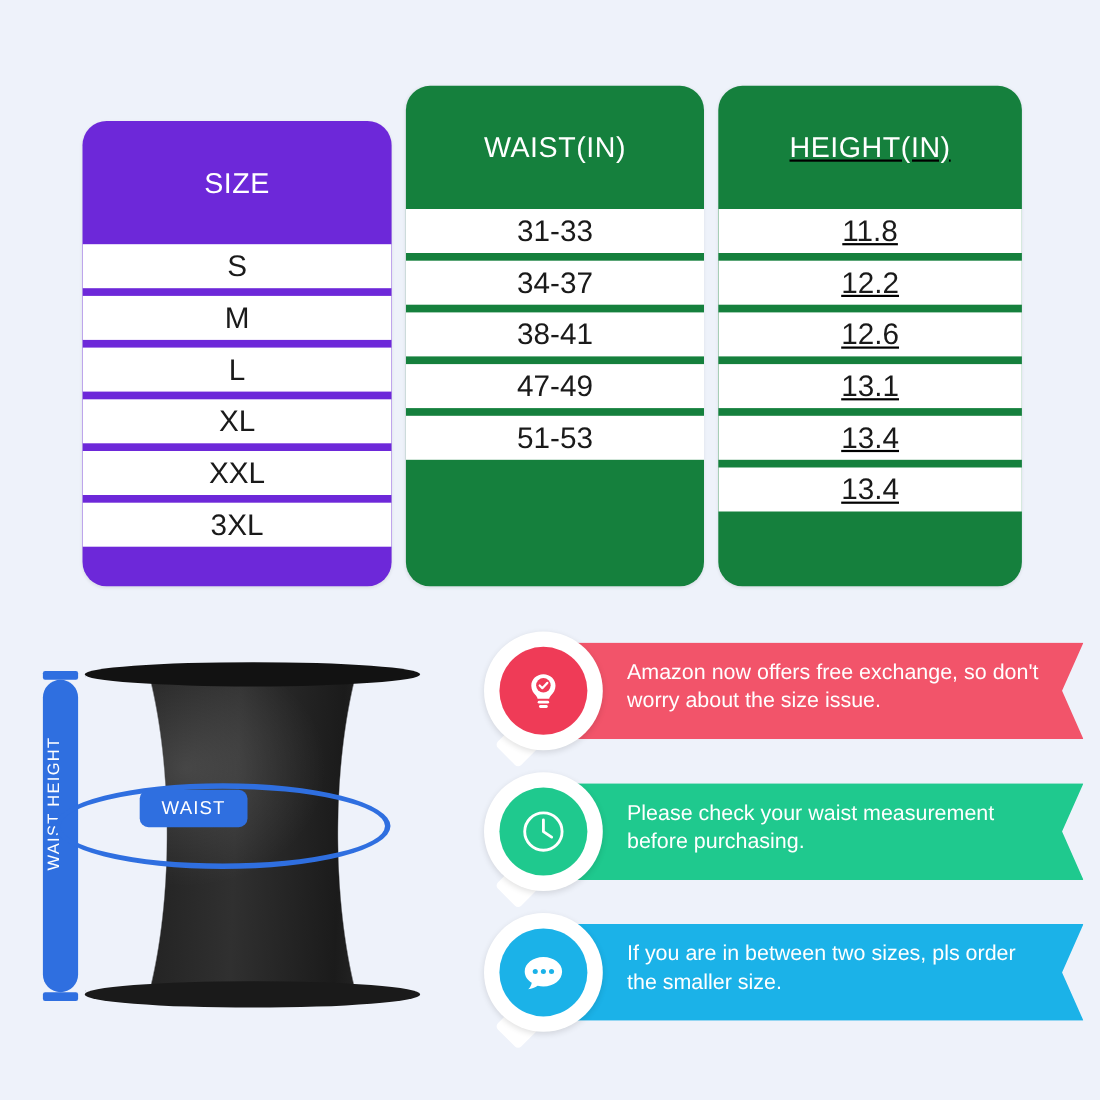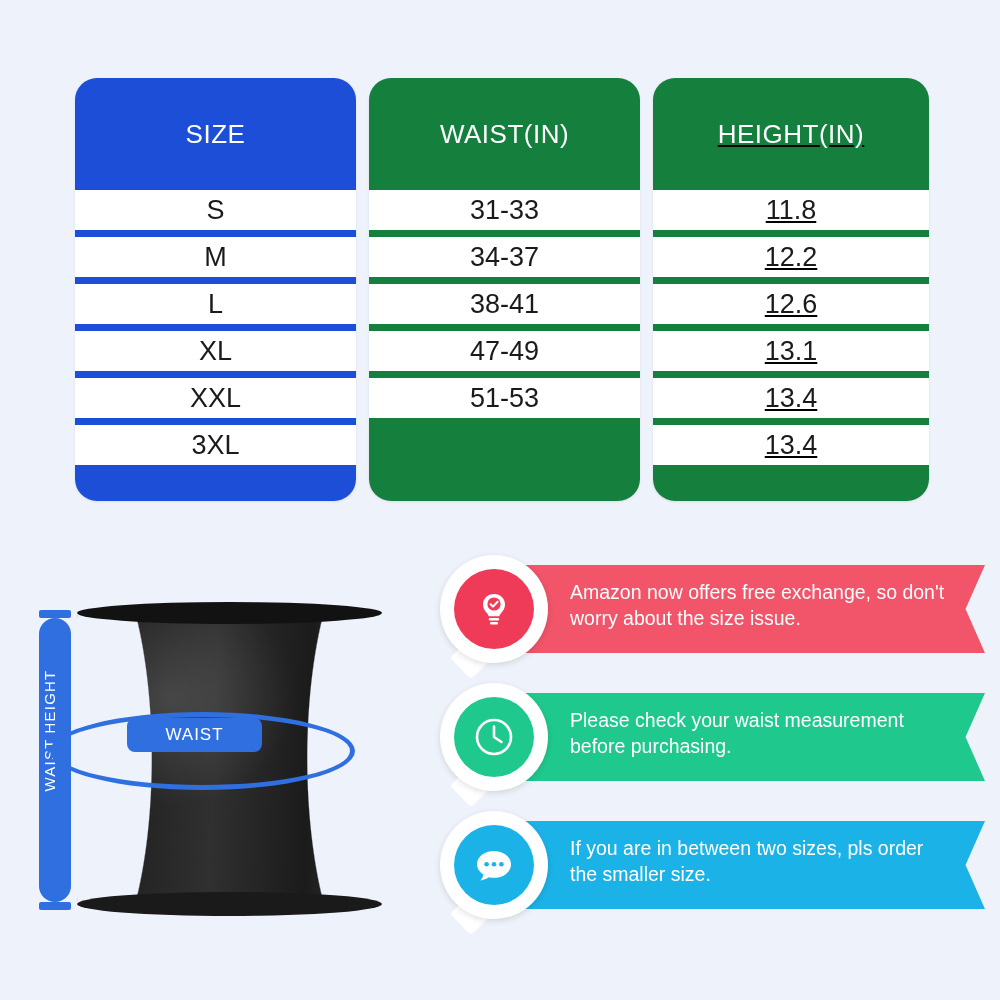--- a/index.html
+++ b/index.html
@@ -24,21 +24,21 @@
     display: flex;
     gap: 13px;
   }
   .chart-col {
     flex: 1;
     border-radius: 22px;
     overflow: hidden;
     padding-bottom: 36px;
     box-shadow: 0 1px 3px rgba(0,0,0,0.08);
   }
-  .chart-col.size   { background: #1d4ed8; flex: 0 0 281px; }
+  .chart-col.size   { background: #6d28d9; flex: 0 0 281px; margin-top: 32px; }
   .chart-col.waist  { background: #15803d; flex: 0 0 271px; }
   .chart-col.height { background: #15803d; flex: 0 0 276px; text-decoration: underline; }
 
   .col-head {
     color: #ffffff;
     font-size: 26px;
     letter-spacing: 0.5px;
     text-align: center;
     padding: 41px 0 40px;
     font-weight: 400;
@@ -110,21 +110,21 @@
     width: 305px;
     height: 78px;
     border: 5px solid #2f6fe0;
     border-radius: 50%;
     box-sizing: border-box;
   }
   .waist-label {
     position: absolute;
     left: 107px;
     top: 158px;
-    width: 135px;
+    width: 98px;
     height: 34px;
     background: #2f6fe0;
     border-radius: 8px;
     color: #fff;
     font-size: 17px;
     letter-spacing: 1px;
     display: flex;
     align-items: center;
     justify-content: center;
   }
@@ -166,21 +166,21 @@
     color: #ffffff;
     font-size: 15px;
     letter-spacing: 1.2px;
     white-space: nowrap;
   }
 
   
   .notes {
     position: absolute;
     left: 440px;
-    top: 555px;
+    top: 574px;
     width: 545px;
   }
   .note {
     position: relative;
     height: 112px;
     margin-bottom: 16px;
   }
   .ribbon {
     position: absolute;
     left: 58px;

